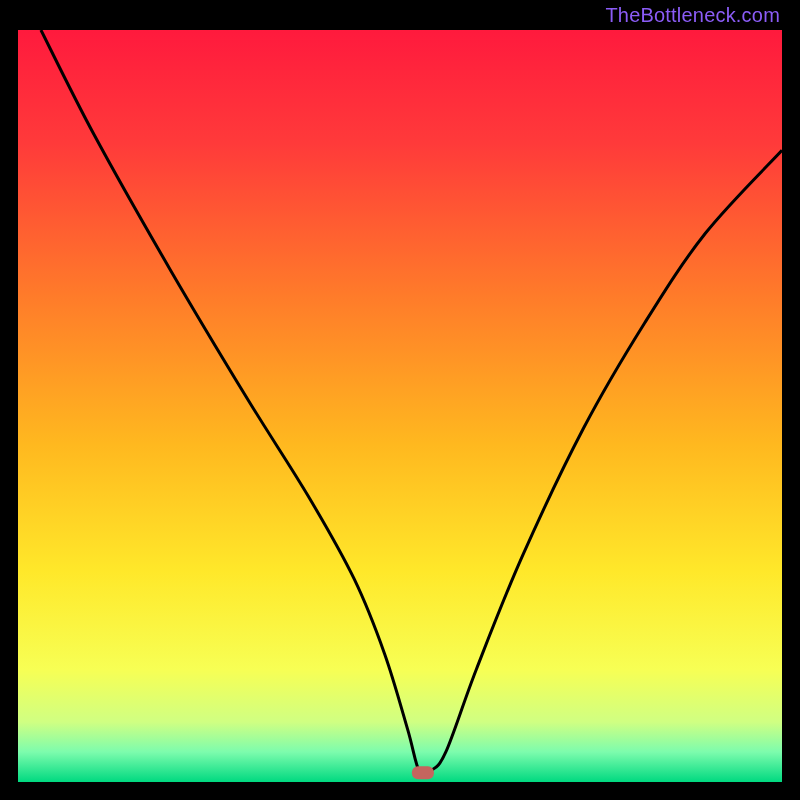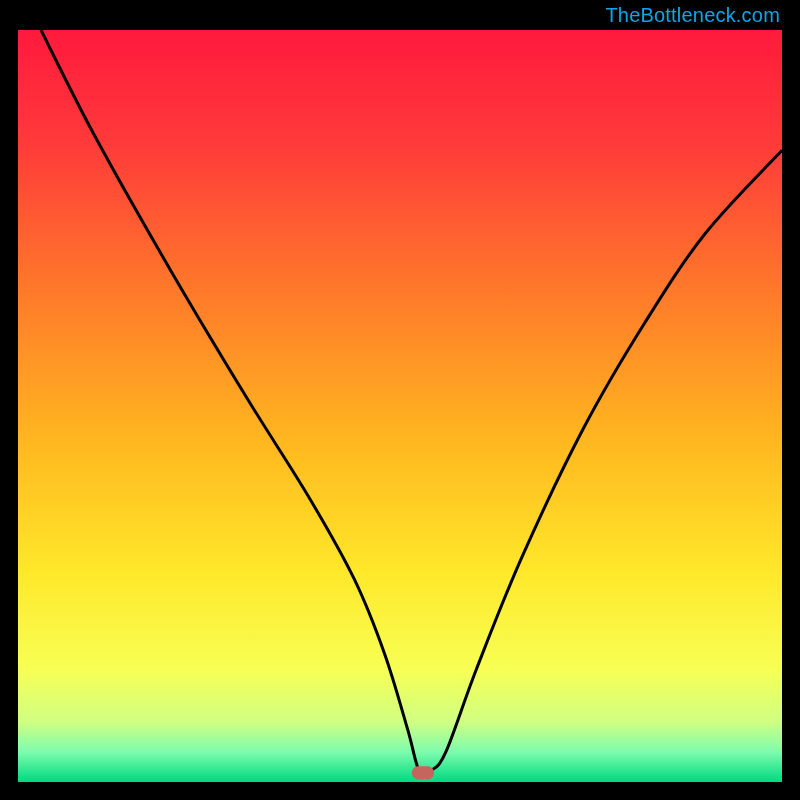--- a/index.html
+++ b/index.html
@@ -8,21 +8,21 @@
     height: 800px;
     background: #000;
     font-family: Arial, Helvetica, sans-serif;
     position: relative;
     overflow: hidden;
   }
   .watermark {
     position: absolute;
     top: 4px;
     right: 20px;
-    color: #0ea5e9;
+    color: #8b5cf6;
     font-size: 20px;
     font-weight: 500;
     z-index: 10;
     letter-spacing: 0.2px;
   }
   .chart-wrap {
     position: absolute;
     left: 18px;
     top: 30px;
     width: 764px;

